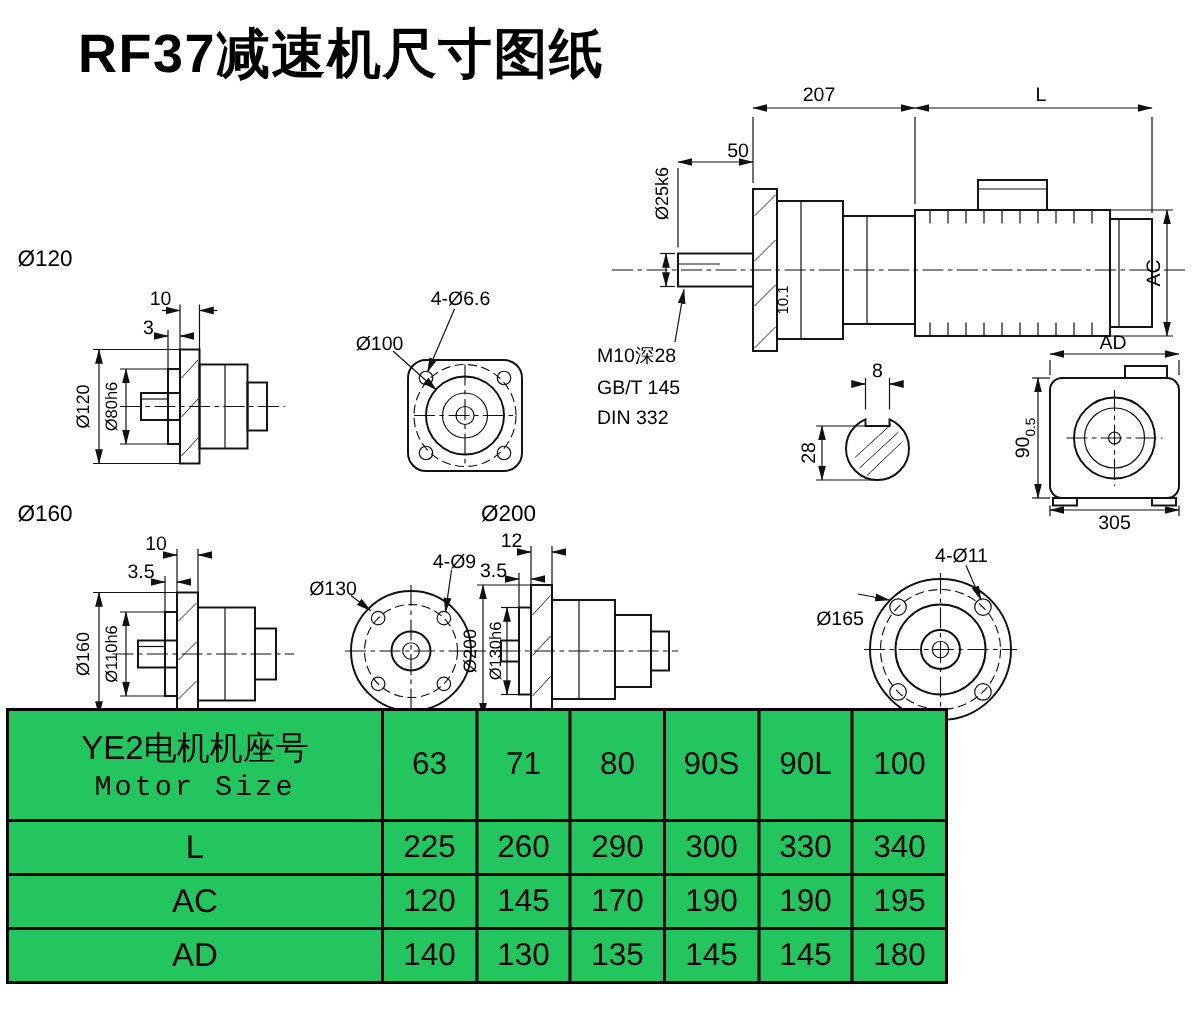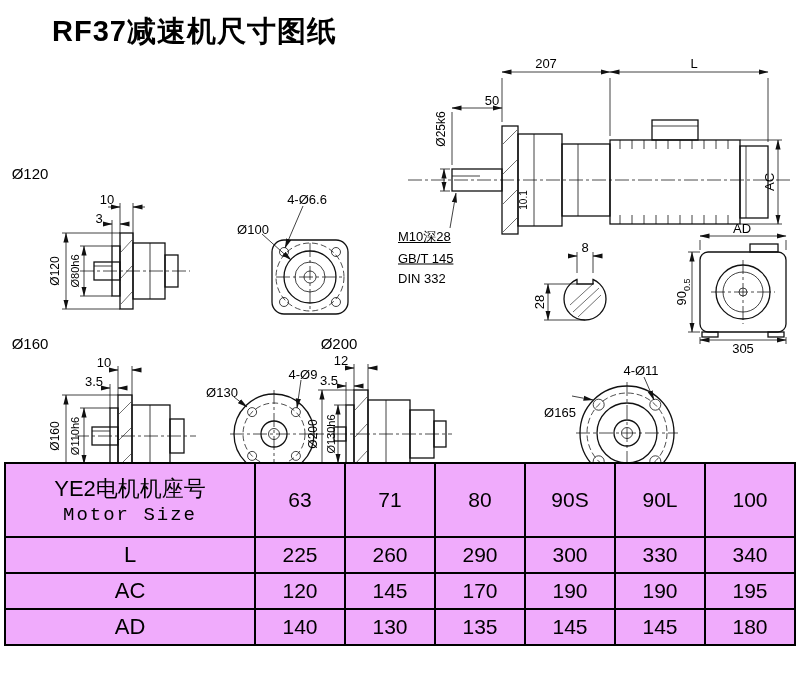--- a/index.html
+++ b/index.html
@@ -1,19 +1,19 @@
 <!DOCTYPE html>
 <html><head>
 <meta charset="utf-8">
 <style>
   html,body { margin:0; padding:0; background:#fff; }
   .stage { position:relative; width:800px; height:673px; background:#fff; overflow:hidden;
            font-family:"Liberation Sans", sans-serif; color:#000; }
 
-  .title { position:absolute; left:52px; top:12px; font-size:29px; font-weight:bold;
+  .title { position:absolute; left:52px; top:12px; font-size:36px; font-weight:bold;
            letter-spacing:1px; white-space:nowrap; }
   .logo  { position:absolute; left:48px; top:66px; border:2px solid #1b1b7a;
            box-shadow:0 0 0 1px #000; padding:2px 16px; background:#fff; }
   .logo span { font-family:"Liberation Serif", serif; font-size:27px; font-weight:bold;
                color:#1b1b7a; letter-spacing:1px; }
 
   svg.art { position:absolute; left:0; top:0; }
   .p  { stroke:#111; stroke-width:1.3; fill:none; }
   .t  { stroke:#111; stroke-width:0.8; fill:none; }           
   .h  { stroke:#111; stroke-width:0.6; fill:none; }           
@@ -21,25 +21,25 @@
   .bd { stroke:#111; stroke-width:0.75; fill:none; stroke-dasharray:6 3; }
 
   .lbl { position:absolute; font-size:13px; white-space:nowrap;
          transform:translate(-50%,-50%); }
   .lbl.v { transform:translate(-50%,-50%) rotate(-90deg); }
   .lbl.big { font-size:15px; }
   .lbl.sm { font-size:10px; }
   .lbl.s12 { font-size:12px; }
   .lbl.s11 { font-size:11px; }
   .lbl.left { transform:translate(0,-50%); }
-  .lbl.u { text-decoration:underline; }
+  .lbl.u { }
   .tol { font-size:9px; vertical-align:sub; }
 
-  table.dim-table { position:absolute; left:4px; top:462px; width:792px;
-                    border-collapse:collapse; table-layout:fixed; background:#f0abfc; }
+  table.dim-table { position:absolute; left:4px; top:472px; width:628px;
+                    border-collapse:collapse; table-layout:fixed; background:#22c55e; }
   table.dim-table td { border:2px solid #000; text-align:center; vertical-align:middle;
                        font-size:21px; padding:0; overflow:hidden; }
   table.dim-table .cn { font-size:22px; line-height:1.4; }
   table.dim-table .en { font-family:"Liberation Mono", monospace; font-size:19px;
                         letter-spacing:2px; }
   table.dim-table .rowlab { font-size:22px; }
 </style>
 </head>
 <body>
 

